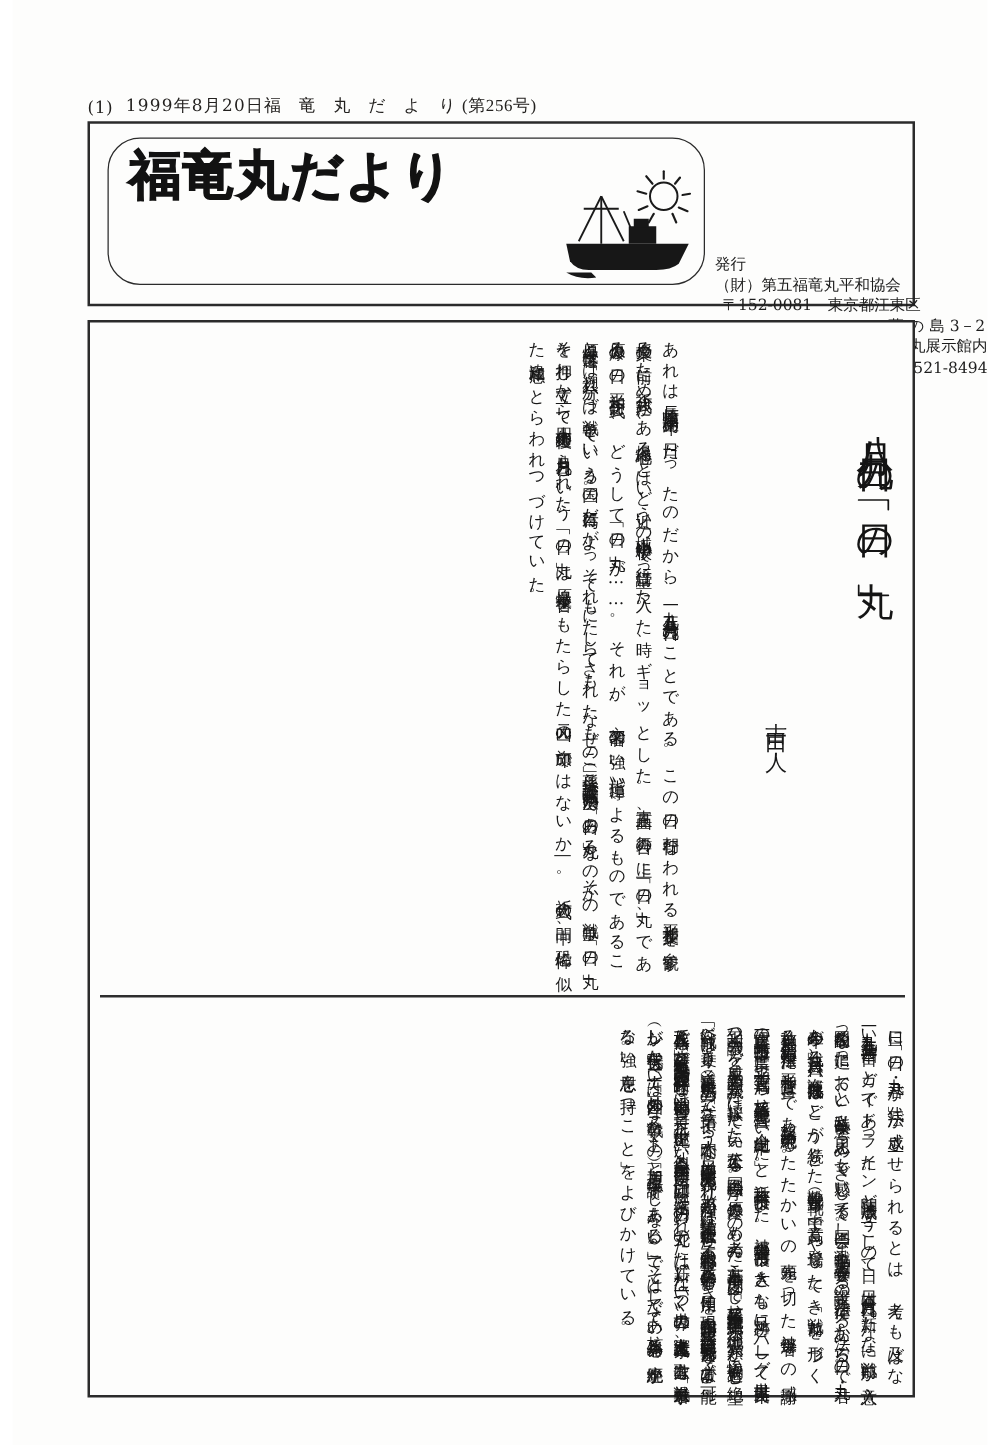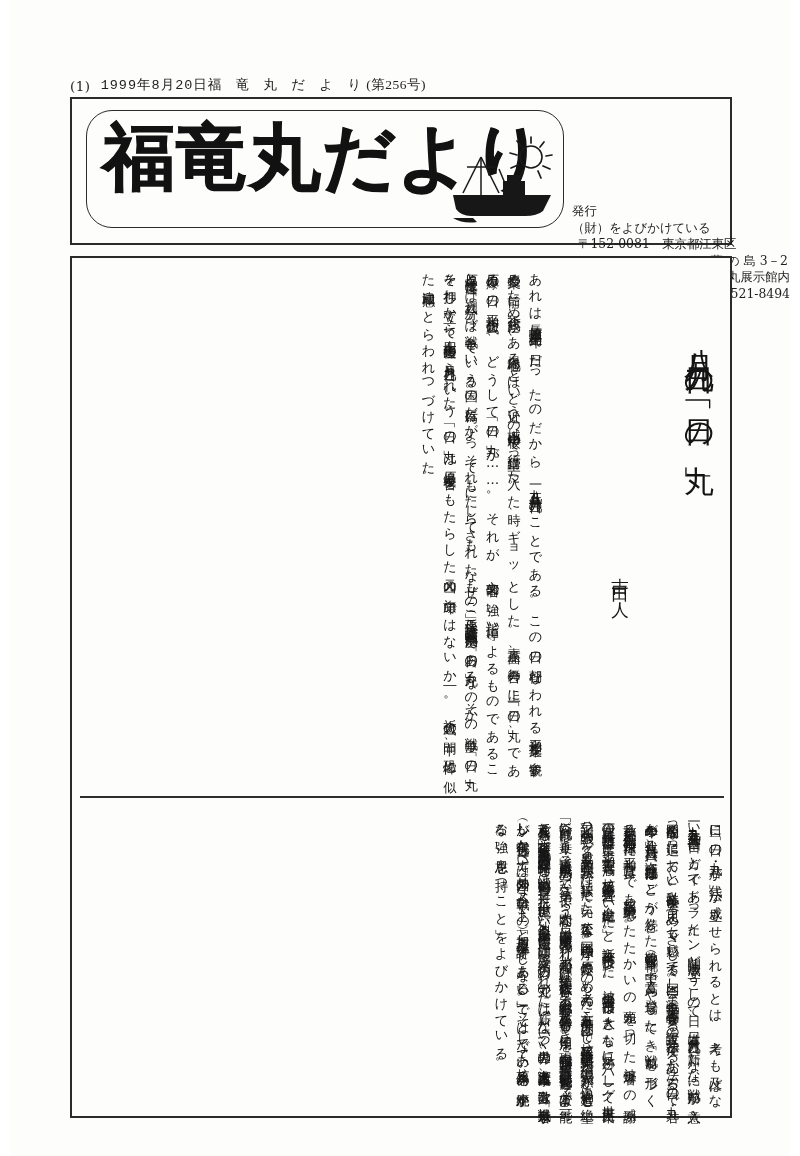--- a/index.html
+++ b/index.html
@@ -30,21 +30,21 @@
     height: 26px;
     display: flex;
     align-items: flex-end;
     font-family: "DejaVu Serif", serif;
     font-size: 13.5px;
     letter-spacing: .5px;
     color: #23211f;
     white-space: nowrap;
   }
   #runhead .rh-issue { margin-right: 10px; }
-  #runhead .rh-date  { letter-spacing: 1px; font-family: Liberation Mono, monospace; }
+  #runhead .rh-date  { letter-spacing: 1px; }
   #runhead .rh-title {
     letter-spacing: 5px;
   }
   #runhead .rh-no { letter-spacing: .5px; font-family: Liberation Serif, serif; }
 
   
   #masthead {
     position: absolute;
     left: 70px;
     top: 97px;
@@ -63,21 +63,21 @@
     border-radius: 26px;
     box-sizing: border-box;
     overflow: hidden;
   }
   #logo-title {
     position: absolute;
     left: 16px;
     top: 4px;
     font-family: "DejaVu Serif", serif;
     font-weight: 700;
-    font-size: 72px;
+    font-size: 42px;
     line-height: 1.18;
     letter-spacing: 1px;
     color: #121212;
     -webkit-text-stroke: 1.1px #121212;
     white-space: nowrap;
   }
   #logo-sub {
     position: absolute;
     left: 24px;
     top: 84px;
@@ -262,21 +262,21 @@
         <path d="M6 72 L104 72 L96 88 Q90 93 78 93 L24 93 Q14 93 9 86 Z" fill="#171717"></path>
         <rect x="56" y="58" width="22" height="14" fill="#171717"></rect>
         <rect x="60" y="52" width="12" height="7" fill="#171717"></rect>
 
         <path d="M6 95 Q16 101 30 99 L26 95 Z" fill="#171717"></path>
       </svg>
     </div>
 
     <div id="pubinfo">
       <div class="pi-l">発行</div>
-      <div class="pi-l">（財）をよびかけている</div>
+      <div class="pi-l">（財）第五福竜丸平和協会</div>
       <div class="pi-c">〒152-0081　東京都江東区</div>
       <div class="pi-r">夢 の 島 3－2</div>
       <div class="pi-r2">都立第五福竜丸展示館内</div>
       <div class="pi-r2">電話　03-3521-8494</div>
     </div>
   </div>
 
   <div id="article">
 
     <div id="upper" class="vgrid">

